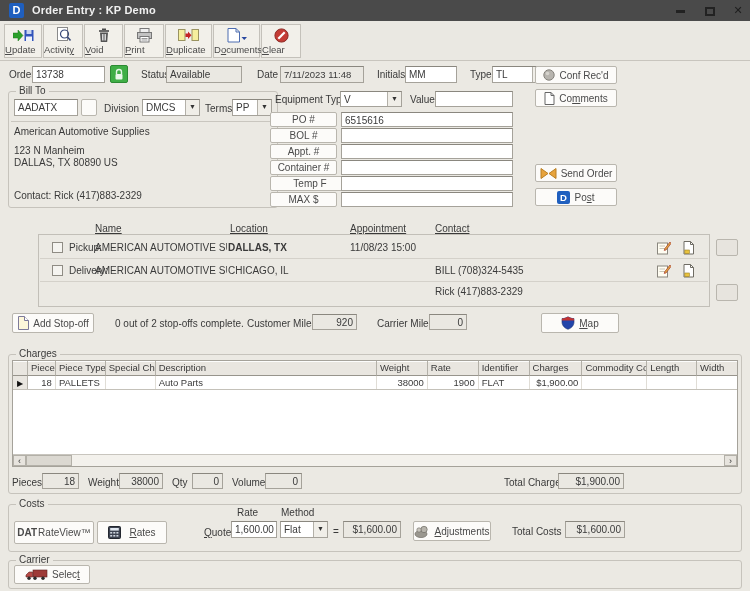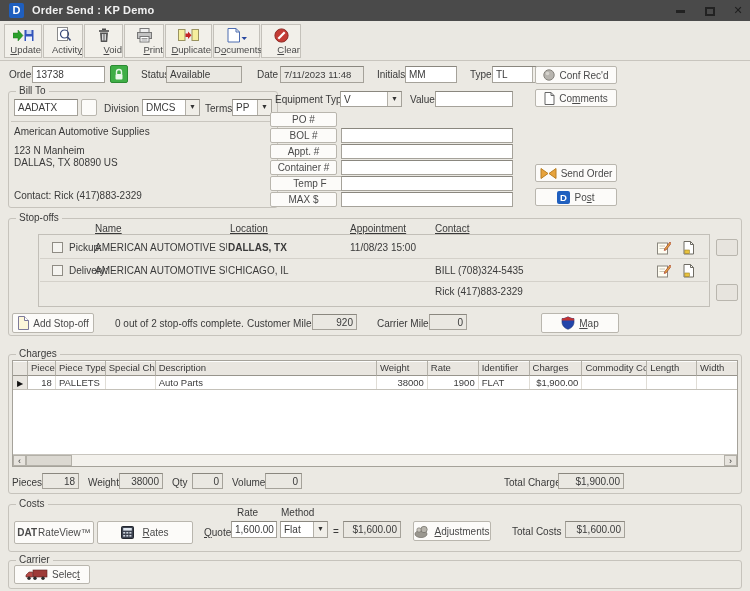--- a/index.html
+++ b/index.html
@@ -10,21 +10,21 @@
   
   .titlebar { position:absolute; left:0; top:0; width:750px; height:21px; background:#4a4a4a; }
   .logo { position:absolute; left:9px; top:3px; width:15px; height:15px; background:#1f5fbf; color:#fff; font-weight:bold; font-size:11px; text-align:center; line-height:15px; border-radius:2px; }
   .title { position:absolute; left:32px; top:4px; color:#f0f0f0; font-size:11px; font-weight:bold; letter-spacing:.2px; white-space:nowrap; }
   .winbtn { position:absolute; top:0; width:24px; height:21px; text-align:center; line-height:21px; color:#1e1e1e; font-size:11px; cursor:default; }
   .glyph-min { display:inline-block; width:9px; height:3px; background:#222; vertical-align:middle; }
   .glyph-max { display:inline-block; width:10px; height:9px; border:2px solid #222; vertical-align:middle; }
 
   
   .toolbar { position:absolute; left:0; top:21px; width:750px; height:40px; background:#eae8e2; border-bottom:1px solid #c8c5be; }
-  .tbtn { position:absolute; top:3px; height:34px; background:#f2f0ea; border:1px solid #c4c1ba; text-align:right; cursor:default; }
+  .tbtn { position:absolute; top:3px; height:34px; background:#f2f0ea; border:1px solid #c4c1ba; text-align:left; cursor:default; }
   .tbtn .ico { display:flex; align-items:center; justify-content:center; height:18px; margin-top:1px; }
   .tlabel { display:block; font-size:9.5px; color:#4a4a4a; }
 
   
   .lbl { position:absolute; font-size:10px; color:#3a3a3a; white-space:nowrap; }
   .field { position:absolute; background:#fff; border:1px solid #a5a29a; border-top-color:#8a877f; font-size:10px; padding:2px 3px; white-space:nowrap; overflow:hidden; }
   .ro { background:#eae8e2; }
   .right { text-align:right; }
   .btn { position:absolute; background:#fcfbf9; border:1px solid #b9b6ae; border-radius:2px; font-size:10px; color:#4a4a4a; display:flex; align-items:center; justify-content:center; gap:4px; white-space:nowrap; cursor:default; }
   .ddl { position:absolute; background:#fff; border:1px solid #a5a29a; border-top-color:#8a877f; font-size:10px; }
@@ -50,21 +50,21 @@
 
   svg { display:block; }
 </style>
 </head>
 <body>
 
 <div class="app">
 
   <div class="titlebar">
     <div class="logo">D</div>
-    <div class="title">Order Send :  KP Demo</div>
+    <div class="title">Order Entry :  KP Demo</div>
     <div class="winbtn" style="left:668px;"><span class="glyph-min"></span></div>
     <div class="winbtn" style="left:698px;"><span class="glyph-max"></span></div>
     <div class="winbtn" style="left:726px;"><span>✕</span></div>
   </div>
 
   <div class="toolbar">
     <div class="tbtn" style="left:4px;width:38px;">
       <span class="ico">
         <svg width="21" height="15" viewBox="0 0 21 15">
             <polygon points="0,5 5,5 5,2 10,7.5 5,13 5,10 0,10" fill="#2ba02b" stroke="#1d7a1d" stroke-width="0.5"></polygon>
@@ -225,20 +225,21 @@
   <div class="ddl" style="left:340px;top:91px;width:62px;height:16px;">
     <span class="val">V</span>
     <span class="arrow">▼</span>
   </div>
   <div class="lbl" style="left:410px;top:94px;">Value</div>
   <div class="field" style="left:435px;top:91px;width:78px;height:16px;"></div>
 
   <div class="btn" style="left:270px;top:112px;width:67px;height:15px;">
       <span>PO #</span>
     </div>
+  <div class="field" style="left:341px;top:112px;width:172px;height:15px;">6515616</div>
   <div class="btn" style="left:270px;top:128px;width:67px;height:15px;">
       <span>BOL #</span>
     </div>
   <div class="field" style="left:341px;top:128px;width:172px;height:15px;"></div>
   <div class="btn" style="left:270px;top:144px;width:67px;height:15px;">
       <span>Appt. #</span>
     </div>
   <div class="field" style="left:341px;top:144px;width:172px;height:15px;"></div>
   <div class="btn" style="left:270px;top:160px;width:67px;height:15px;">
       <span>Container #</span>
@@ -246,23 +247,20 @@
   <div class="field" style="left:341px;top:160px;width:172px;height:15px;"></div>
   <div class="btn" style="left:270px;top:176px;width:80px;height:15px;">
       <span>Temp F</span>
     </div>
   <div class="field" style="left:341px;top:176px;width:172px;height:15px;"></div>
   <div class="btn" style="left:270px;top:192px;width:67px;height:15px;">
       <span>MAX $</span>
     </div>
   <div class="field" style="left:341px;top:192px;width:172px;height:15px;"></div>
 
-  <div class="group" style="left:8px;top:218px;width:734px;height:118px;">
-    <span class="glabel">Stop-offs</span>
-  </div>
   <div class="lbl ulbl" style="left:95px;top:223px;">Name</div>
   <div class="lbl ulbl" style="left:230px;top:223px;">Location</div>
   <div class="lbl ulbl" style="left:350px;top:223px;">Appointment</div>
   <div class="lbl ulbl" style="left:435px;top:223px;">Contact</div>
 
   <div style="position:absolute;left:38px;top:234px;width:672px;height:73px;border:1px solid #c2bfb8;"></div>
 
   <div class="check" style="left:52px;top:242px;"></div>
   <div class="lbl" style="left:69px;top:242px;">Pickup:</div>
   <div class="lbl" style="left:95px;top:242px;width:132px;overflow:hidden;">AMERICAN AUTOMOTIVE SUPPLIES</div>
@@ -394,21 +392,21 @@
   <div class="lbl" style="left:504px;top:477px;">Total Charges</div>
   <div class="field ro right" style="left:558px;top:473px;width:66px;height:16px;">$1,900.00</div>
 
   <div class="group" style="left:8px;top:504px;width:734px;height:48px;">
     <span class="glabel">Costs</span>
   </div>
   <div class="btn" style="left:14px;top:521px;width:80px;height:23px;gap:1px;">
     <span style="font-weight:bold;">DAT</span>
     <span>RateView™</span>
   </div>
-  <div class="btn" style="left:97px;top:521px;width:96px;height:23px;gap:8px;">
+  <div class="btn" style="left:97px;top:521px;width:70px;height:23px;gap:8px;">
     <span>
         <svg width="13" height="13" viewBox="0 0 13 13">
           <rect x="0.5" y="0.5" width="12" height="12" rx="1" fill="#3c4250" stroke="#23272f"></rect>
           <rect x="2.2" y="2" width="8.6" height="2.6" fill="#dfe6ef"></rect>
           <rect x="2.2" y="6" width="2" height="1.6" fill="#cfd6df"></rect>
           <rect x="5.3" y="6" width="2" height="1.6" fill="#cfd6df"></rect>
           <rect x="8.4" y="6" width="2" height="1.6" fill="#cfd6df"></rect>
           <rect x="2.2" y="9" width="2" height="1.6" fill="#cfd6df"></rect>
           <rect x="5.3" y="9" width="2" height="1.6" fill="#cfd6df"></rect>
           <rect x="8.4" y="9" width="2" height="1.6" fill="#cfd6df"></rect>

